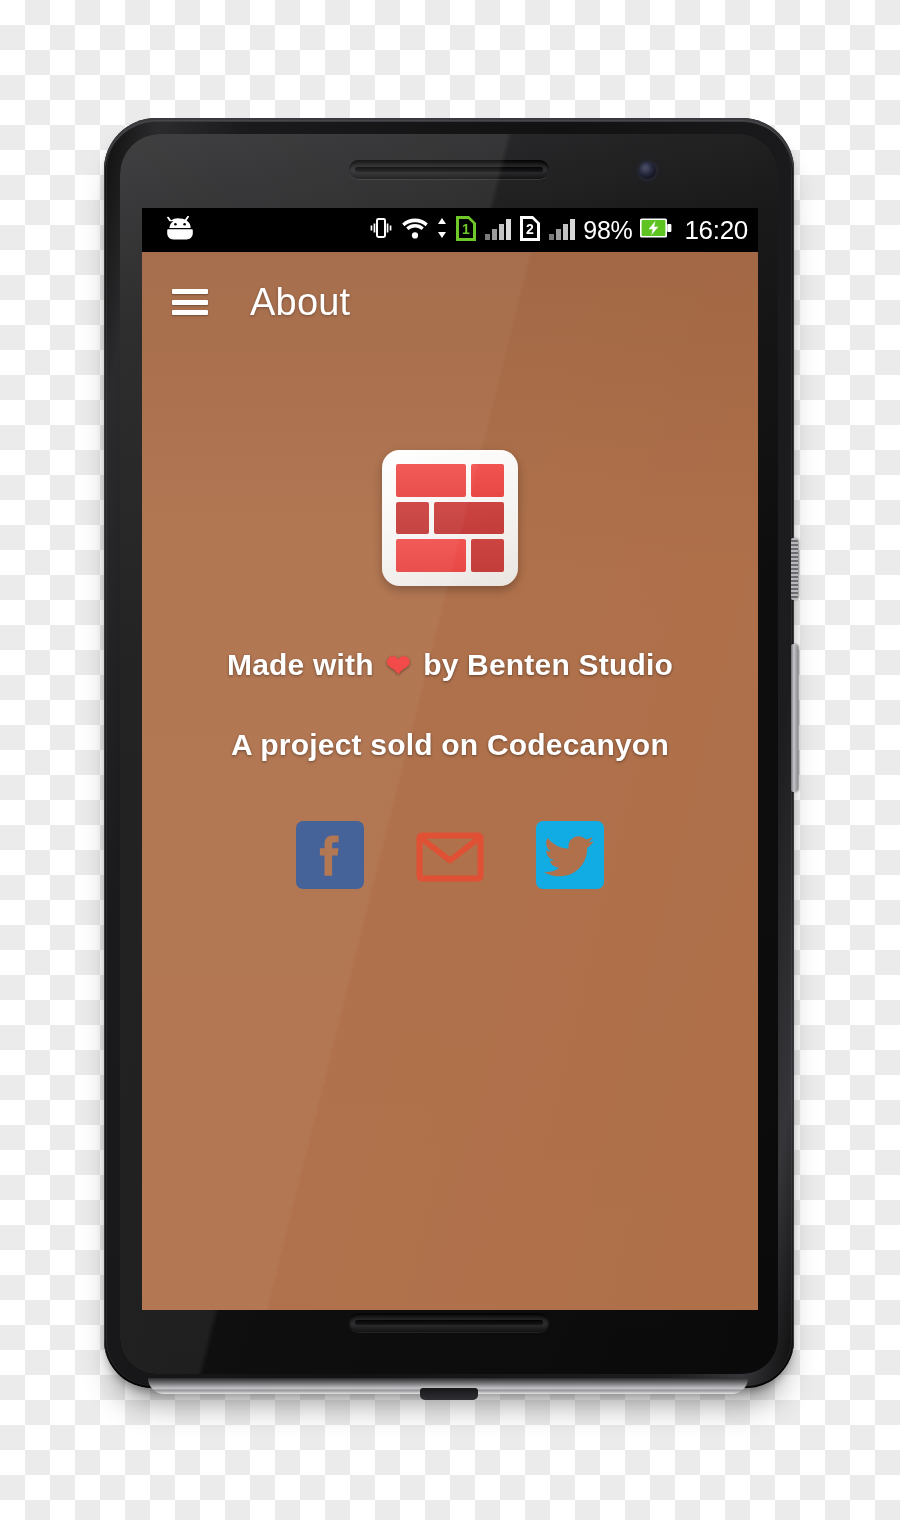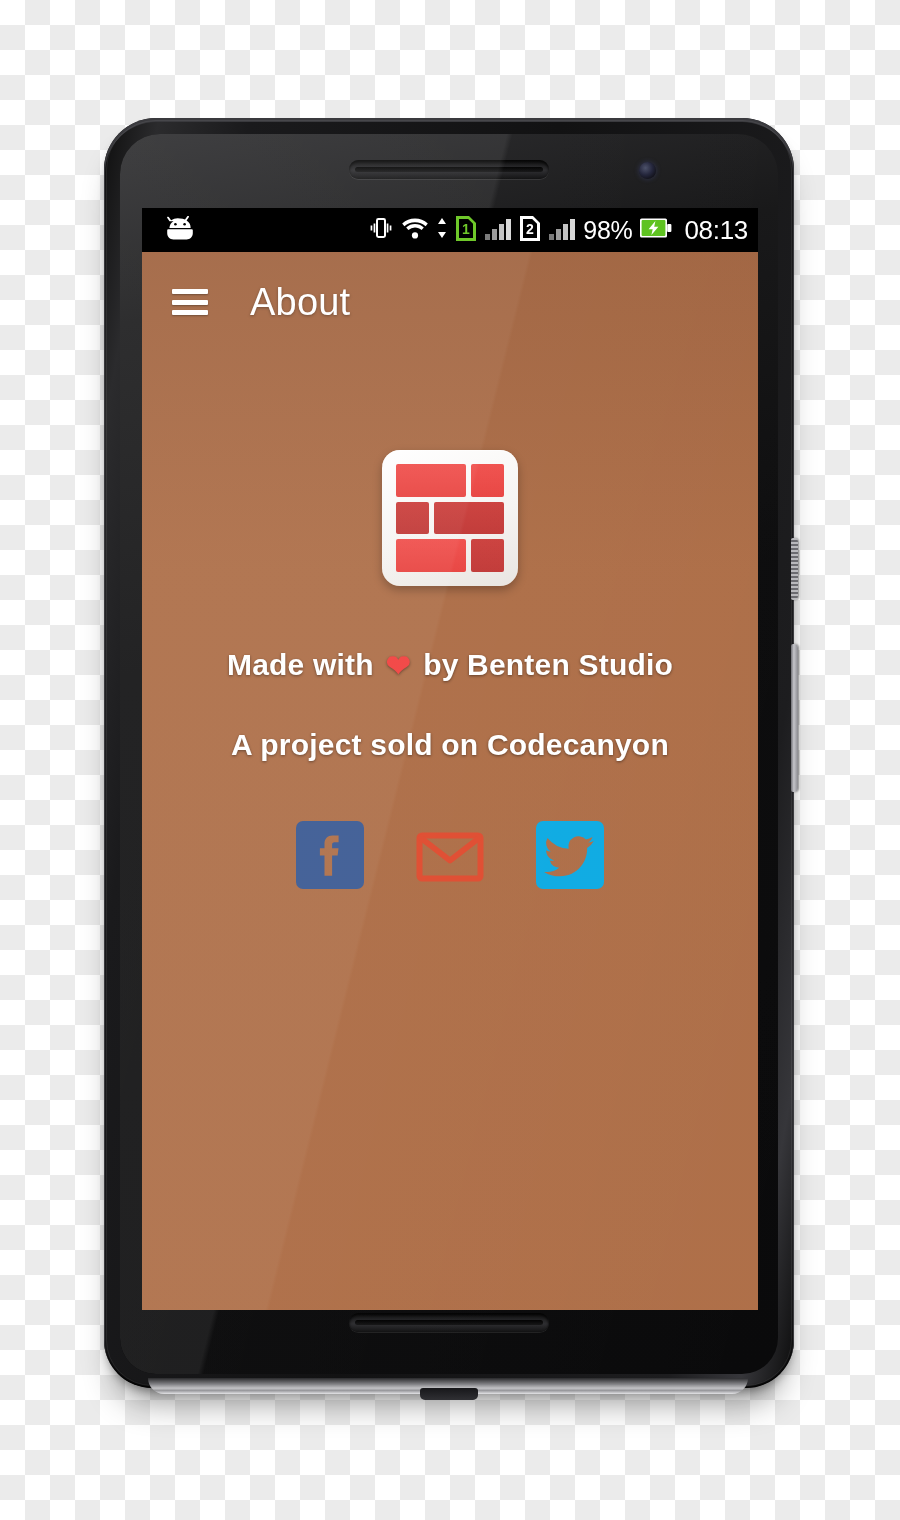--- a/index.html
+++ b/index.html
@@ -416,21 +416,21 @@
 
       <span>
         <svg width="34" height="24" viewBox="0 0 34 24">
           <rect x="1" y="2.5" width="27" height="19" rx="1.6" fill="#ffffff"></rect>
           <rect x="28.2" y="8" width="4.2" height="8" rx="1" fill="#ffffff"></rect>
           <rect x="2.6" y="4.1" width="23.8" height="15.8" rx="1" fill="#5fc321"></rect>
           <path fill="#ffffff" d="M16.4 5.1 9.6 13.2h4.1l-1.3 5.9 7-8.3h-4.2z"></path>
         </svg>
       </span>
 
-      <span class="sb-text" id="clock">08:13</span>
+      <span class="sb-text" id="clock">16:20</span>
     </div>
   </div>
 
   <div id="app-body">
     <div id="brickwall"></div>
     <div id="brick-tint"></div>
 
     <div id="toolbar">
       <div id="menu-icon">
         <span></span>

